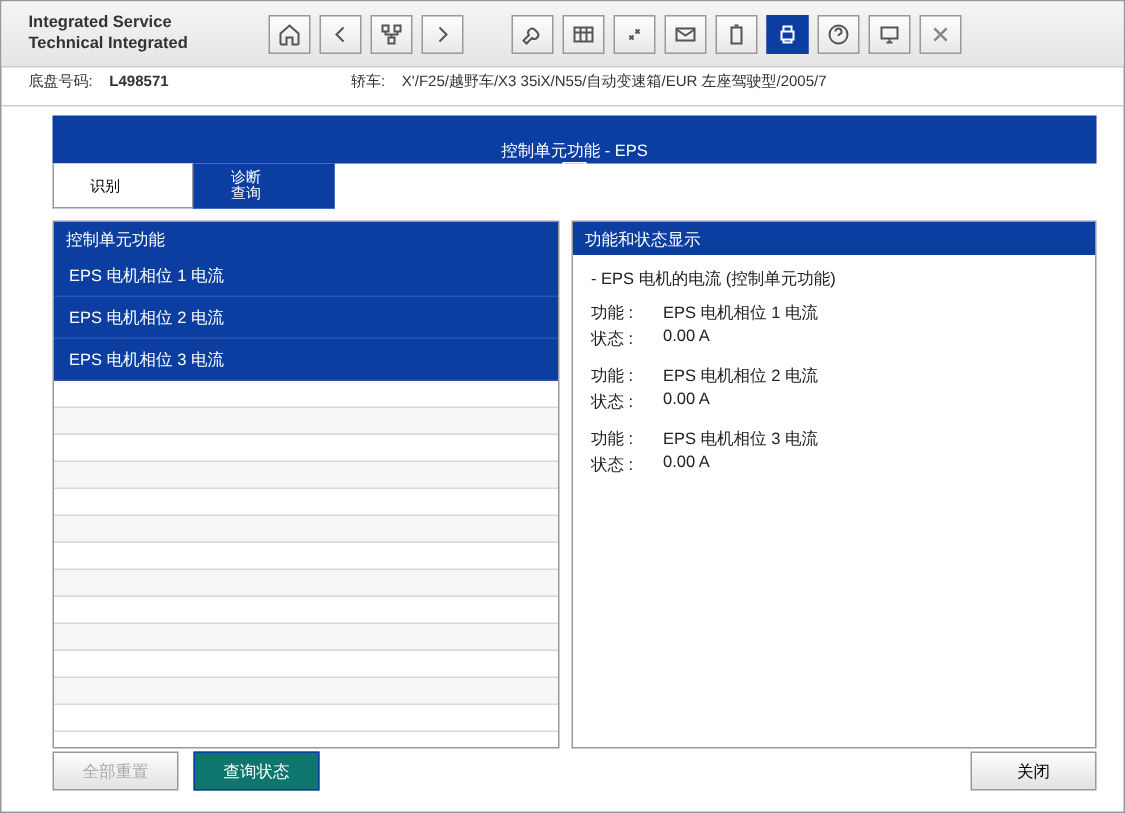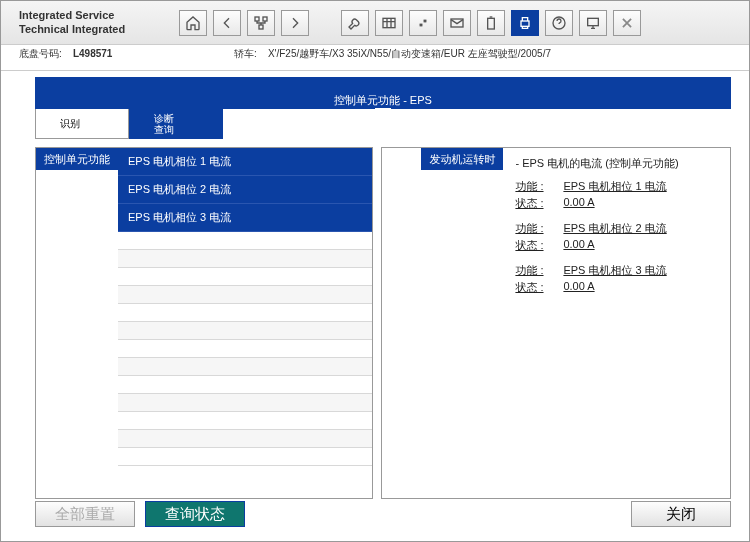--- a/index.html
+++ b/index.html
@@ -26,39 +26,39 @@
   .panel-title-close svg { width: 10px; height: 10px; }
   
   
   .tabs { margin: 0 18px 0 34px; display: flex; height: 30px; }
   .tab { width: 94px; border: 1px solid #999; border-top: none; background: #fff; font-size: 10px; display: flex; align-items: center; justify-content: flex-start; padding: 0 24px; cursor: pointer; }
   .tab.active { background: #0b3ea0; color: #fff; border-color: #0b3ea0; }
   .tab-multiline { line-height: 1.1; }
   
   
   .main { margin: 8px 18px 0 34px; display: flex; gap: 8px; height: 352px; }
-  .panel { border: 1px solid #999; flex: 1; display: flex; flex-direction: row; background: #fff; overflow: hidden; justify-content: center; }
+  .panel { border: 1px solid #999; flex: 1; display: flex; flex-direction: column; background: #fff; overflow: hidden; }
   .panel-left { flex: 0 0 338px; }
   .panel-header { background: #0b3ea0; color: #fff; font-size: 11px; padding: 4px 8px; height: 22px; display: flex; align-items: center; }
   .list { flex: 1; overflow: auto; }
   .list-item { background: #0b3ea0; color: #fff; font-size: 11px; padding: 6px 10px; border-bottom: 1px solid #2a56b0; cursor: pointer; }
   .list-filler-row { height: 18px; border-bottom: 1px solid #d8d8d8; background: #fff; }
   .list-filler-row.alt { background: #f6f6f6; }
   
   .detail-body { padding: 8px 12px; font-size: 11px; color: #222; }
   .detail-title { margin-bottom: 8px; }
   .detail-row { display: flex; margin-bottom: 2px; }
   .detail-label { flex: 0 0 48px; }
   .detail-val { flex: 1; }
-  .detail-block { margin-bottom: 10px; text-decoration: underline; }
+  .detail-block { margin-bottom: 10px; }
   
   
   .footer { position: absolute; left: 34px; right: 18px; bottom: 14px; display: flex; gap: 10px; }
   .footer-spacer { flex: 1; }
-  .btn { width: 100px; height: 26px; border: 1px solid #999; background: linear-gradient(#fdfdfd,#e2e2e2); font-size: 15px; display: flex; align-items: center; justify-content: center; cursor: pointer; }
+  .btn { width: 84px; height: 26px; border: 1px solid #999; background: linear-gradient(#fdfdfd,#e2e2e2); font-size: 11px; display: flex; align-items: center; justify-content: center; cursor: pointer; }
   .btn.disabled { color: #aaa; cursor: default; }
   .btn.primary { background: #0f766e; color: #fff; border-color: #0b3ea0; }
 </style>
 </head>
 <body>
 
 <div class="app">
 
   <div class="header">
     <div class="header-title">
@@ -193,21 +193,21 @@
         <div class="list-filler-row alt"></div>
         <div class="list-filler-row"></div>
         <div class="list-filler-row alt"></div>
         <div class="list-filler-row"></div>
         <div class="list-filler-row alt"></div>
         <div class="list-filler-row"></div>
       </div>
     </div>
 
     <div class="panel">
-      <div class="panel-header">发动机运转时</div>
+      <div class="panel-header">功能和状态显示</div>
       <div class="detail-body">
         <div class="detail-title">- EPS 电机的电流 (控制单元功能)</div>
         <div class="detail-block">
           <div class="detail-row">
               <span class="detail-label">功能 :</span>
               <span class="detail-val">EPS 电机相位 1 电流</span>
             </div>
           <div class="detail-row">
               <span class="detail-label">状态 :</span>
               <span class="detail-val">0.00 A</span>

